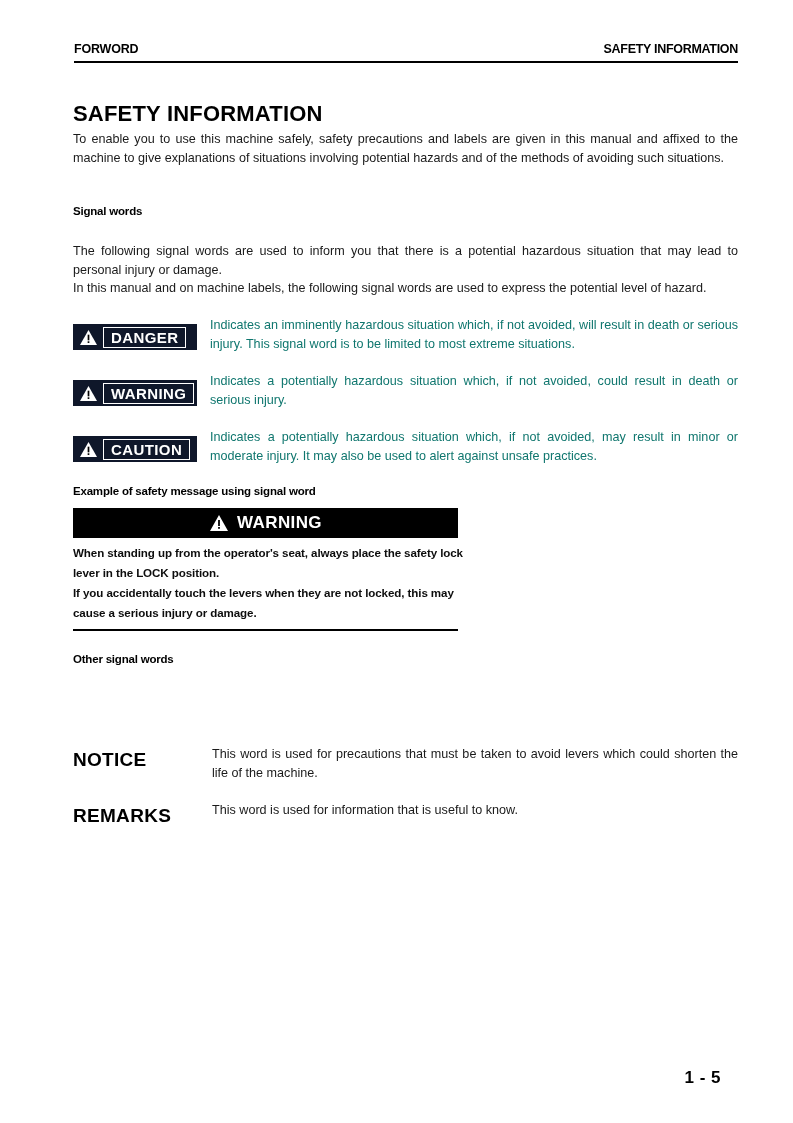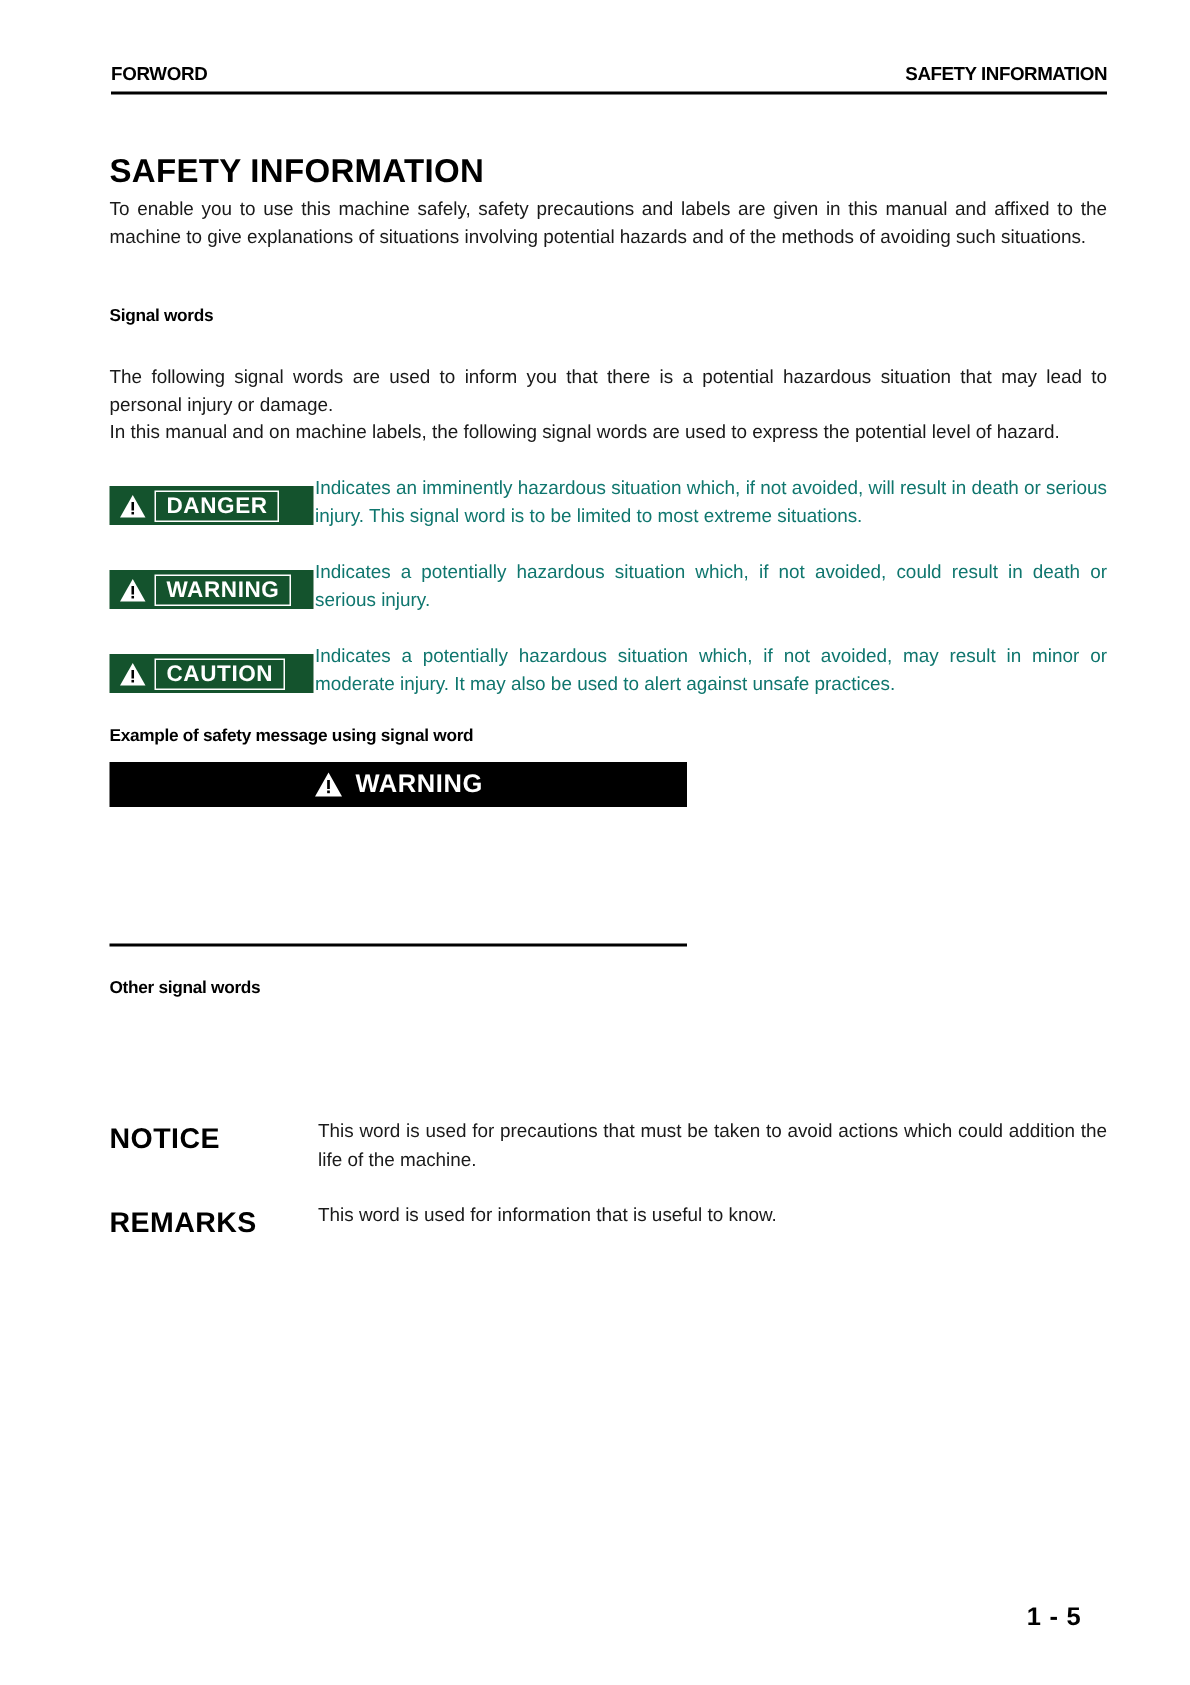--- a/index.html
+++ b/index.html
@@ -97,23 +97,23 @@
   .other-para {
     left: 73px;
     top: 691px;
     width: 665px;
   }
 
   
   .badge {
     position: absolute;
     left: 73px;
-    width: 136px;
+    width: 124px;
     height: 26px;
-    background: #14532d;
+    background: #0f172a;
     color: #fff;
     display: flex;
     align-items: center;
     box-sizing: border-box;
     padding: 12px 6px;
   }
   .badge .tri {
     width: 19px;
     height: 17px;
     margin-right: 5px;
@@ -287,26 +287,28 @@
 
   <div class="sub-head example-head">Example of safety message using signal word</div>
   <div class="example-bar">
     <svg class="tri" viewBox="0 0 20 18">
       <polygon points="10,1 19,17 1,17" fill="#ffffff"></polygon>
       <rect x="9.1" y="6" width="1.8" height="6" fill="#000000"></rect>
       <rect x="9.1" y="13" width="1.8" height="1.8" fill="#000000"></rect>
     </svg>
     <span class="btext">WARNING</span>
   </div>
+  <div class="example-body" style="white-space: pre-line;">When standing up from the operator's seat, always place the safety lock lever in the LOCK position.
+If you accidentally touch the levers when they are not locked, this may cause a serious injury or damage.</div>
   <div class="example-rule"></div>
 
   <div class="sub-head other-signal-head">Other signal words</div>
 
   <div class="word-label notice-label">NOTICE</div>
-  <div class="word-desc notice-desc">This word is used for precautions that must be taken to avoid actions which could addition the life of the machine.</div>
+  <div class="word-desc notice-desc">This word is used for precautions that must be taken to avoid levers which could shorten the life of the machine.</div>
 
   <div class="word-label remarks-label">REMARKS</div>
   <div class="word-desc remarks-desc">This word is used for information that is useful to know.</div>
 
 
   <div class="footer">1 - 5</div>
 
 </div>
 
 </body></html>

